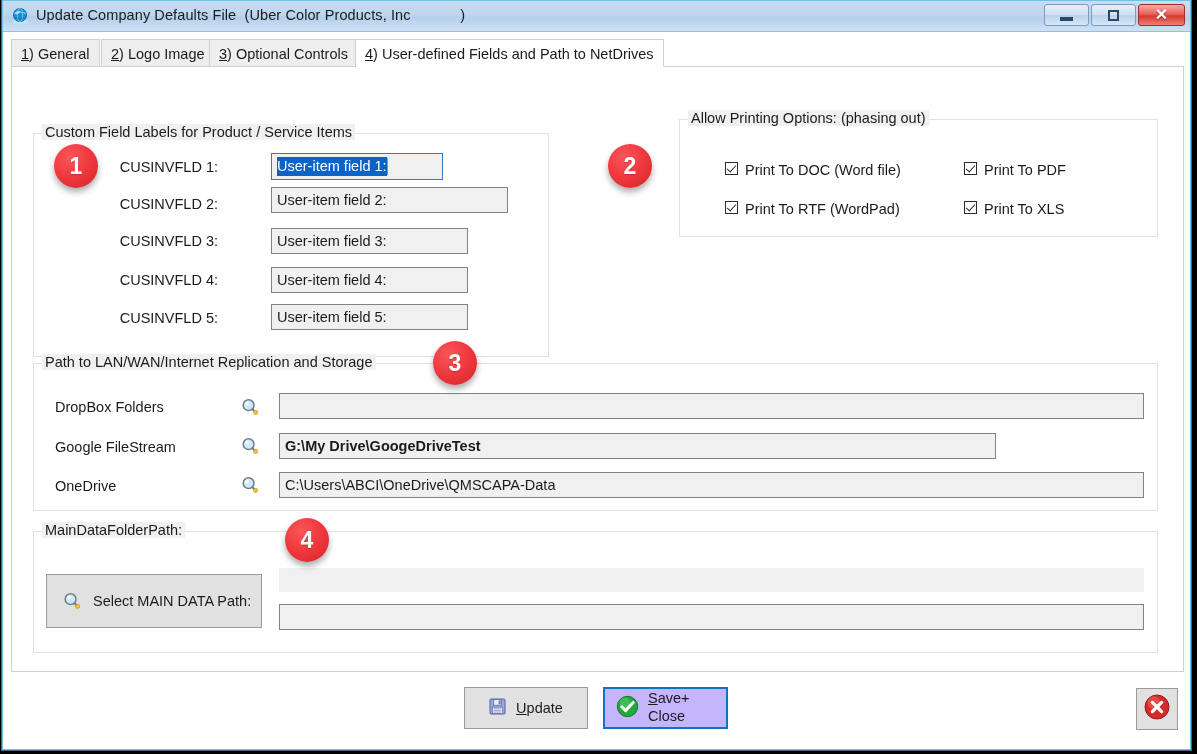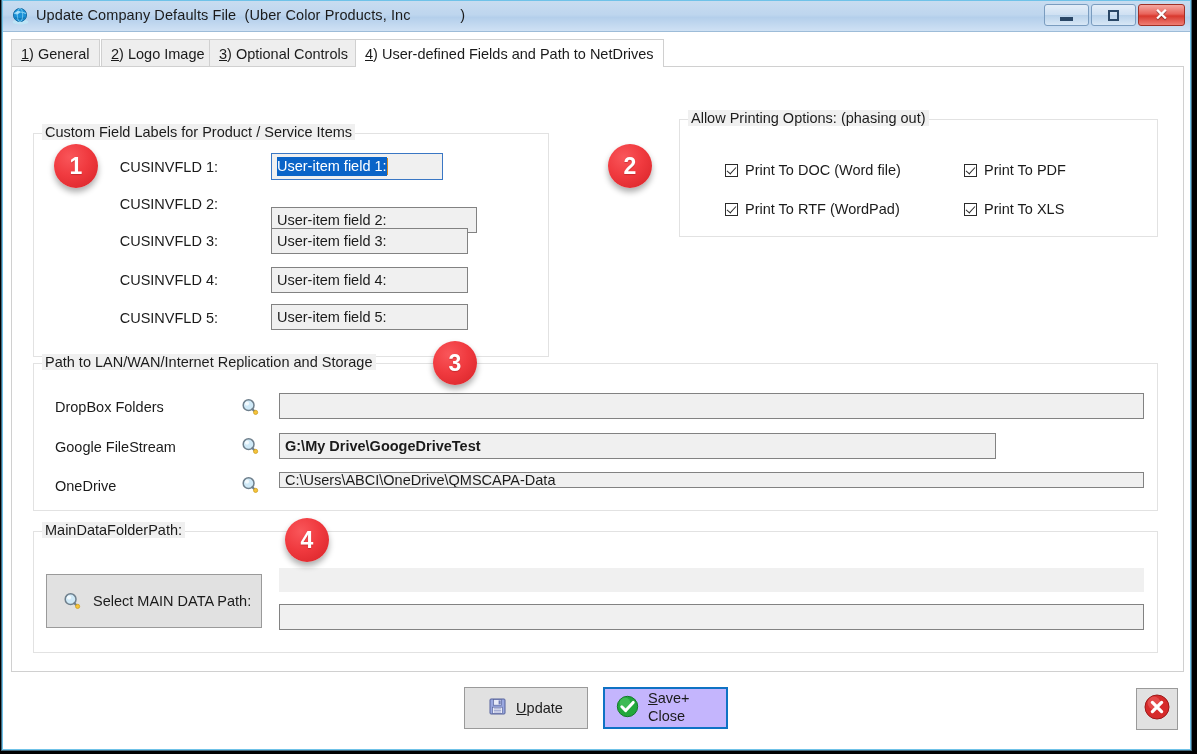--- a/index.html
+++ b/index.html
@@ -160,21 +160,21 @@
     display: inline-block;
     width: 1px;
     background: #d08a2a;
     height: 17px;
     margin-left: 0px;
     vertical-align: -3px;
   }
   
   .cbrow {
     position: absolute;
-    display: flex; align-items: center;
+    display: flex; 
     font-size: 14.5px; color: #1b1b1b;
     white-space: nowrap;
   }
   .cbox {
     width: 13px; height: 13px;
     border: 1px solid #2b2b2b;
     box-sizing: border-box;
     background: #ffffff;
     margin-right: 7px;
     position: relative;
@@ -281,21 +281,21 @@
     <span>1</span>
   </div>
 
   <div class="lbl right" style="left:80px; top:158px; width:135px;">CUSINVFLD 1:</div>
   <div class="txtbox focused" style="left:268px; top:152px; width:172px; height:27px;">
     <span class="sel">User-item field 1:</span>
       <span class="caret"></span>
   </div>
 
   <div class="lbl right" style="left:80px; top:195px; width:135px;">CUSINVFLD 2:</div>
-  <div class="txtbox" style="left:268px; top:206px; width:206px; height:26px;">
+  <div class="txtbox" style="left:268px; top:186px; width:237px; height:26px;">
     <span>User-item field 2:</span>
   </div>
 
   <div class="lbl right" style="left:80px; top:232px; width:135px;">CUSINVFLD 3:</div>
   <div class="txtbox" style="left:268px; top:227px; width:197px; height:26px;">
     <span>User-item field 3:</span>
   </div>
 
   <div class="lbl right" style="left:80px; top:271px; width:135px;">CUSINVFLD 4:</div>
   <div class="txtbox" style="left:268px; top:266px; width:197px; height:26px;">
@@ -368,21 +368,21 @@
 
   <div class="lbl" style="left:52px; top:477px;">OneDrive</div>
   <span class="mag" style="left:238px; top:475px;">
     <svg width="18" height="18" viewBox="0 0 18 18">
       <circle cx="7.6" cy="7.2" r="5.4" fill="#cfe9f7" stroke="#6e7f8c" stroke-width="1.5"></circle>
       <circle cx="6" cy="5.6" r="2.1" fill="#ffffff" opacity="0.75"></circle>
       <line x1="11.4" y1="11.2" x2="15" y2="14.8" stroke="#6e7f8c" stroke-width="2.1" stroke-linecap="round"></line>
       <circle cx="14.6" cy="14.4" r="2.1" fill="#f5c33a" stroke="#c89a18" stroke-width="0.7"></circle>
     </svg>
   </span>
-  <div class="txtbox" style="left:276px; top:471px; width:865px; height:16px;">
+  <div class="txtbox" style="left:276px; top:471px; width:865px; height:26px;">
     <span>C:\Users\ABCI\OneDrive\QMSCAPA-Data</span>
   </div>
 
   <div class="group" style="left:30px; top:530px; width:1125px; height:122px;">
     <span class="group-title">MainDataFolderPath:</span>
   </div>
 
   <div class="badge" style="left:282px; top:517px;">
     <span>4</span>
   </div>

